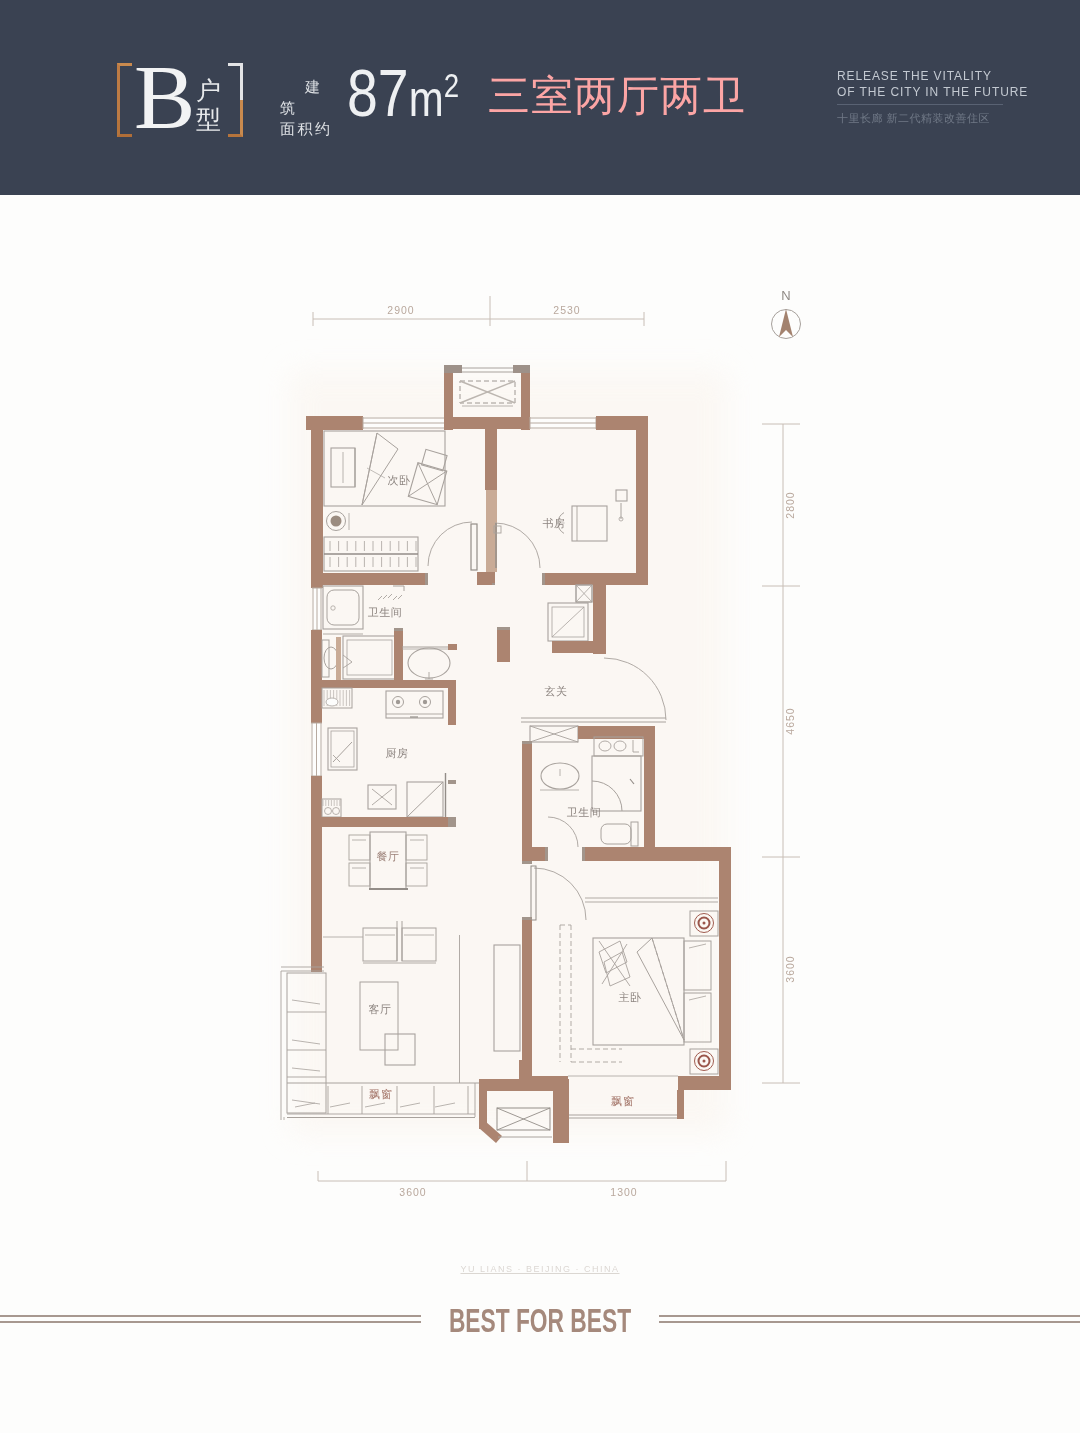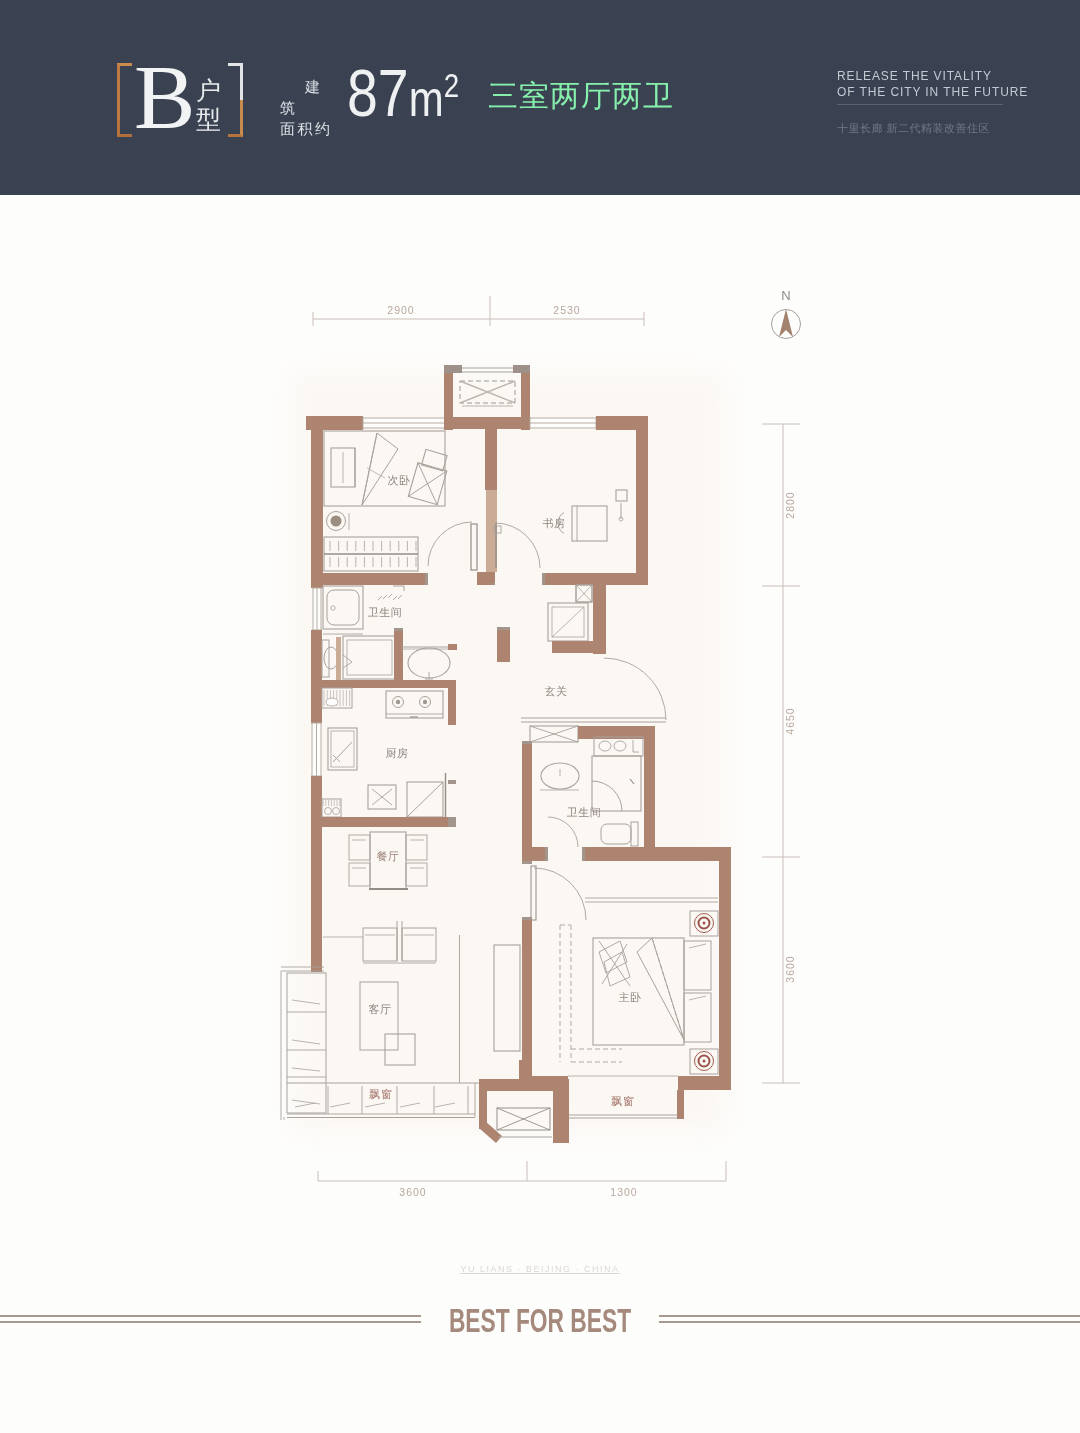--- a/index.html
+++ b/index.html
@@ -19,27 +19,27 @@
 
   <div class="abs" style="left:196px;top:76px;width:26px;color:#e8eaec;font-size:25px;line-height:29px;letter-spacing:0;">户<br>型</div>
 
   <div class="abs" style="left:228px;top:63px;width:12px;height:40px;border-right:3px solid #e3e4e6;border-top:3px solid #e3e4e6;"></div>
   <div class="abs" style="left:228px;top:100px;width:12px;height:34px;border-right:3px solid #c98a4e;border-bottom:3px solid #b5743c;"></div>
 
   <div class="abs" style="left:280px;top:76px;width:70px;color:#dde0e4;font-size:15px;line-height:21px;"><span style="letter-spacing:13px;margin-left:25px;">建筑</span><br><span style="letter-spacing:2.5px;">面积约</span></div>
 
   <div class="abs" style="left:347px;top:50px;color:#eef0f2;font-size:66px;line-height:71px;transform:scaleX(0.84);transform-origin:0 0;">87<span style="font-size:50px;">m</span><span style="font-size:33px;vertical-align:19px;">2</span></div>
 
-  <div class="abs" style="left:488px;top:72px;color:#86efac;font-size:30px;line-height:48px;letter-spacing:1px;font-weight:400;">三室两厅两卫</div>
+  <div class="abs" style="left:488px;top:72px;color:#fca5a5;font-size:42px;line-height:48px;letter-spacing:1px;font-weight:400;">三室两厅两卫</div>
 
   <div class="abs" style="left:837px;top:68px;color:#c3c9d1;font-size:12px;line-height:16px;letter-spacing:0.9px;">RELEASE THE VITALITY<br>OF THE CITY IN THE FUTURE</div>
 
   <div class="abs" style="left:837px;top:104px;width:166px;height:1px;background:#596273;"></div>
 
-  <div class="abs" style="left:837px;top:121px;color:#9099a6;font-size:11px;letter-spacing:0.5px;opacity:.62;">十里长廊 新二代精装改善住区</div>
+  <div class="abs" style="left:837px;top:111px;color:#9099a6;font-size:11px;letter-spacing:0.5px;opacity:.62;">十里长廊 新二代精装改善住区</div>
 </div>
 
 <svg class="abs" style="left:0;top:0;" width="1080" height="1433" viewBox="0 0 1080 1433">
 <filter id="soft" x="-30%" y="-30%" width="160%" height="160%">
       <feGaussianBlur stdDeviation="14"></feGaussianBlur>
     </filter>
 
 <g>
       <rect x="290" y="370" width="438" height="765" fill="#faf4ee" opacity="0.6" filter="url(#soft)"></rect>
     </g>

